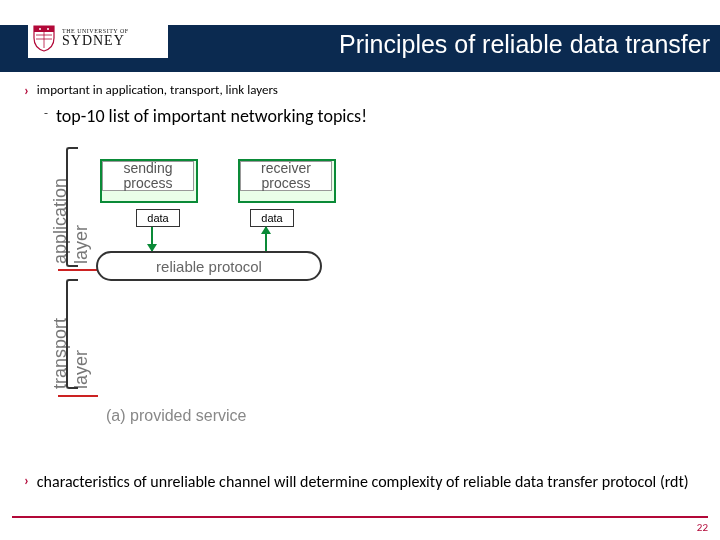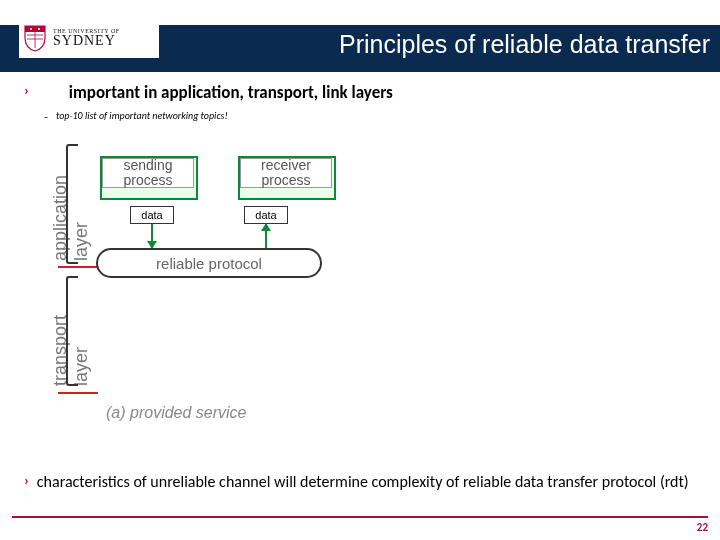--- a/index.html
+++ b/index.html
@@ -19,21 +19,21 @@
     position: absolute;
     top: 25px;
     left: 0;
     right: 0;
     height: 47px;
     background: #0b2a50;
   }
   .logo-box {
     position: absolute;
     top: 18px;
-    left: 19px;
+    left: 28px;
     width: 140px;
     height: 40px;
     background: #fff;
     display: flex;
     align-items: center;
     padding-left: 4px;
     z-index: 2;
   }
   .shield {
     width: 24px;
@@ -68,28 +68,28 @@
     font-weight: 400;
   }
   .content {
     padding: 10px 24px 0 24px;
   }
   .bullet1 {
     display: flex;
     margin-bottom: 6px;
   }
   .chev { color: #b20838; font-size: 14px; margin-right: 8px; font-weight: bold; }
-  .b1-text { font-size: 17px; font-weight: bold; margin-left: 32px; }
+  .b1-text { font-size: 13px; font-weight: normal; }
   .bullet2 {
     display: flex;
     margin-left: 20px;
     margin-bottom: 12px;
   }
   .dash { color: #333; font-size: 13px; margin-right: 8px; }
-  .b2-text { font-size: 10px; font-style: italic; }
+  .b2-text { font-size: 18px; }
   .diagram {
     position: relative;
     width: 330px;
     height: 290px;
     margin-left: 12px;
   }
   
   .layer-label {
     position: absolute;
     transform: rotate(-90deg);
@@ -154,20 +154,21 @@
     width: 44px;
     height: 18px;
     border: 1px solid #333;
     background: #fff;
     font-size: 11px;
     font-family: Arial, sans-serif;
     display: flex;
     align-items: center;
     justify-content: center;
     top: 70px;
+    margin-left: 6px;
   }
   .data-left { left: 94px; }
   .data-right { left: 208px; }
   .channel {
     position: absolute;
     left: 60px;
     top: 112px;
     width: 226px;
     height: 30px;
     border: 2px solid #333;
@@ -198,21 +199,20 @@
   .arrow.up::after { top: -1px; border-bottom: 8px solid #0a8a37; }
   .arrow.a1 { left: 115px; top: 88px; }
   .arrow.a2 { left: 229px; top: 88px; }
   .caption {
     position: absolute;
     left: 70px;
     top: 268px;
     font-family: Arial, sans-serif;
     color: #888;
     font-size: 16px;
-    font-style: italic;
   }
   .bullet3 {
     position: absolute;
     left: 24px;
     right: 24px;
     bottom: 48px;
     display: flex;
   }
   .b3-text { font-size: 16px; line-height: 1.25; }
   .footer-rule {
@@ -222,21 +222,20 @@
     bottom: 22px;
     height: 2px;
     background: #b20838;
   }
   .pagenum {
     position: absolute;
     right: 12px;
     bottom: 6px;
     font-size: 11px;
     color: #b20838;
-    font-weight: bold;
   }
 </style>
 </head>
 <body>
 
 <div class="header">
   <div class="title-bar"></div>
   <div class="logo-box">
     <svg class="shield" viewBox="0 0 24 28">
       <path d="M2 2 H22 V14 Q22 24 12 27 Q2 24 2 14 Z" fill="#fff" stroke="#b20838" stroke-width="1.2"></path>

